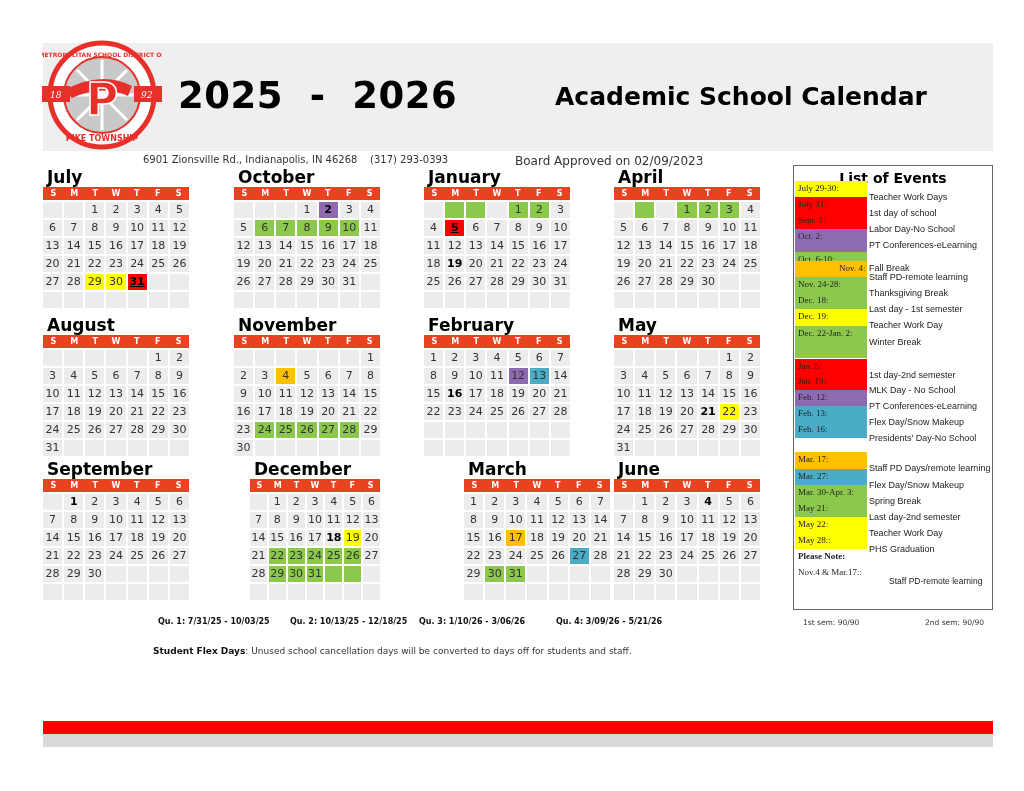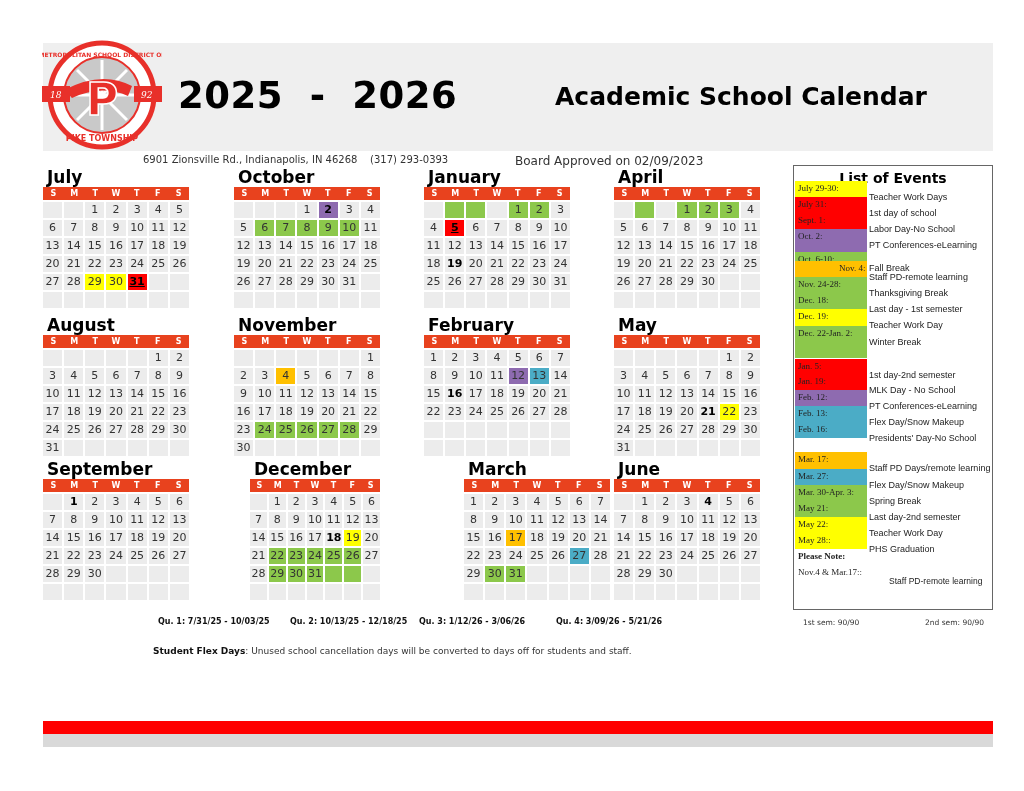--- a/index.html
+++ b/index.html
@@ -841,21 +841,21 @@
         <div class="event-desc" style="font-size: 8.5px;">Staff PD-remote learning</div>
       </div>
     </div>
 </div>
 
 <div class="sem-1">1st sem: 90/90</div>
 <div class="sem-2">2nd sem: 90/90</div>
 
 <div class="quarters" style="left:158px">Qu. 1: 7/31/25 - 10/03/25</div>
 <div class="quarters" style="left:290px">Qu. 2: 10/13/25 - 12/18/25</div>
-<div class="quarters" style="left:419px">Qu. 3: 1/12/26 - 3/06/26</div>
+<div class="quarters" style="left:419px">Qu. 3: 1/10/26 - 3/06/26</div>
 <div class="quarters" style="left:556px">Qu. 4: 3/09/26 - 5/21/26</div>
 
 <div class="flex-note">
   <b>Student Flex Days</b><span>:  Unused school cancellation days will be converted to days off for students and staff.</span>
 </div>
 
 <div class="bar-red"></div>
 <div class="bar-gray"></div>
 
 </body></html>

